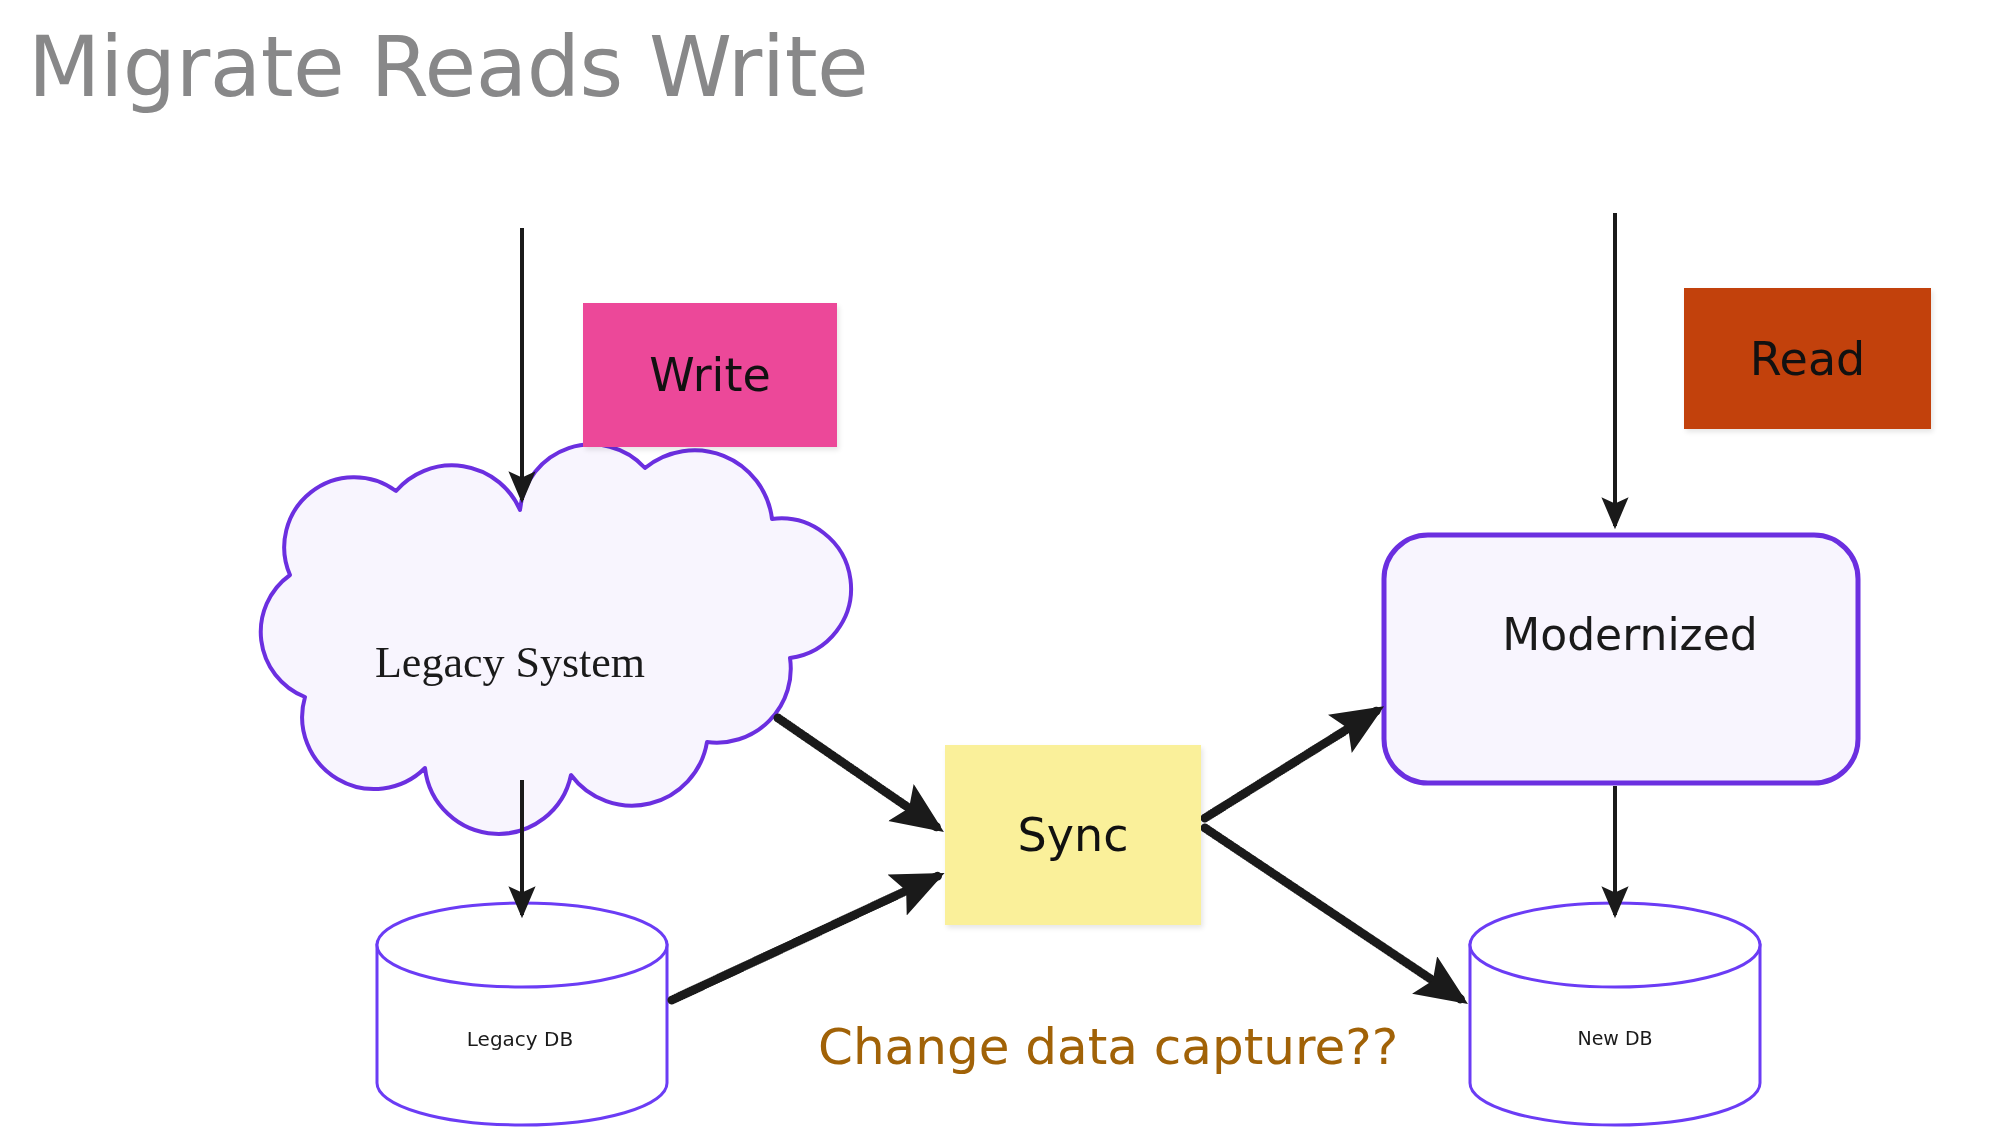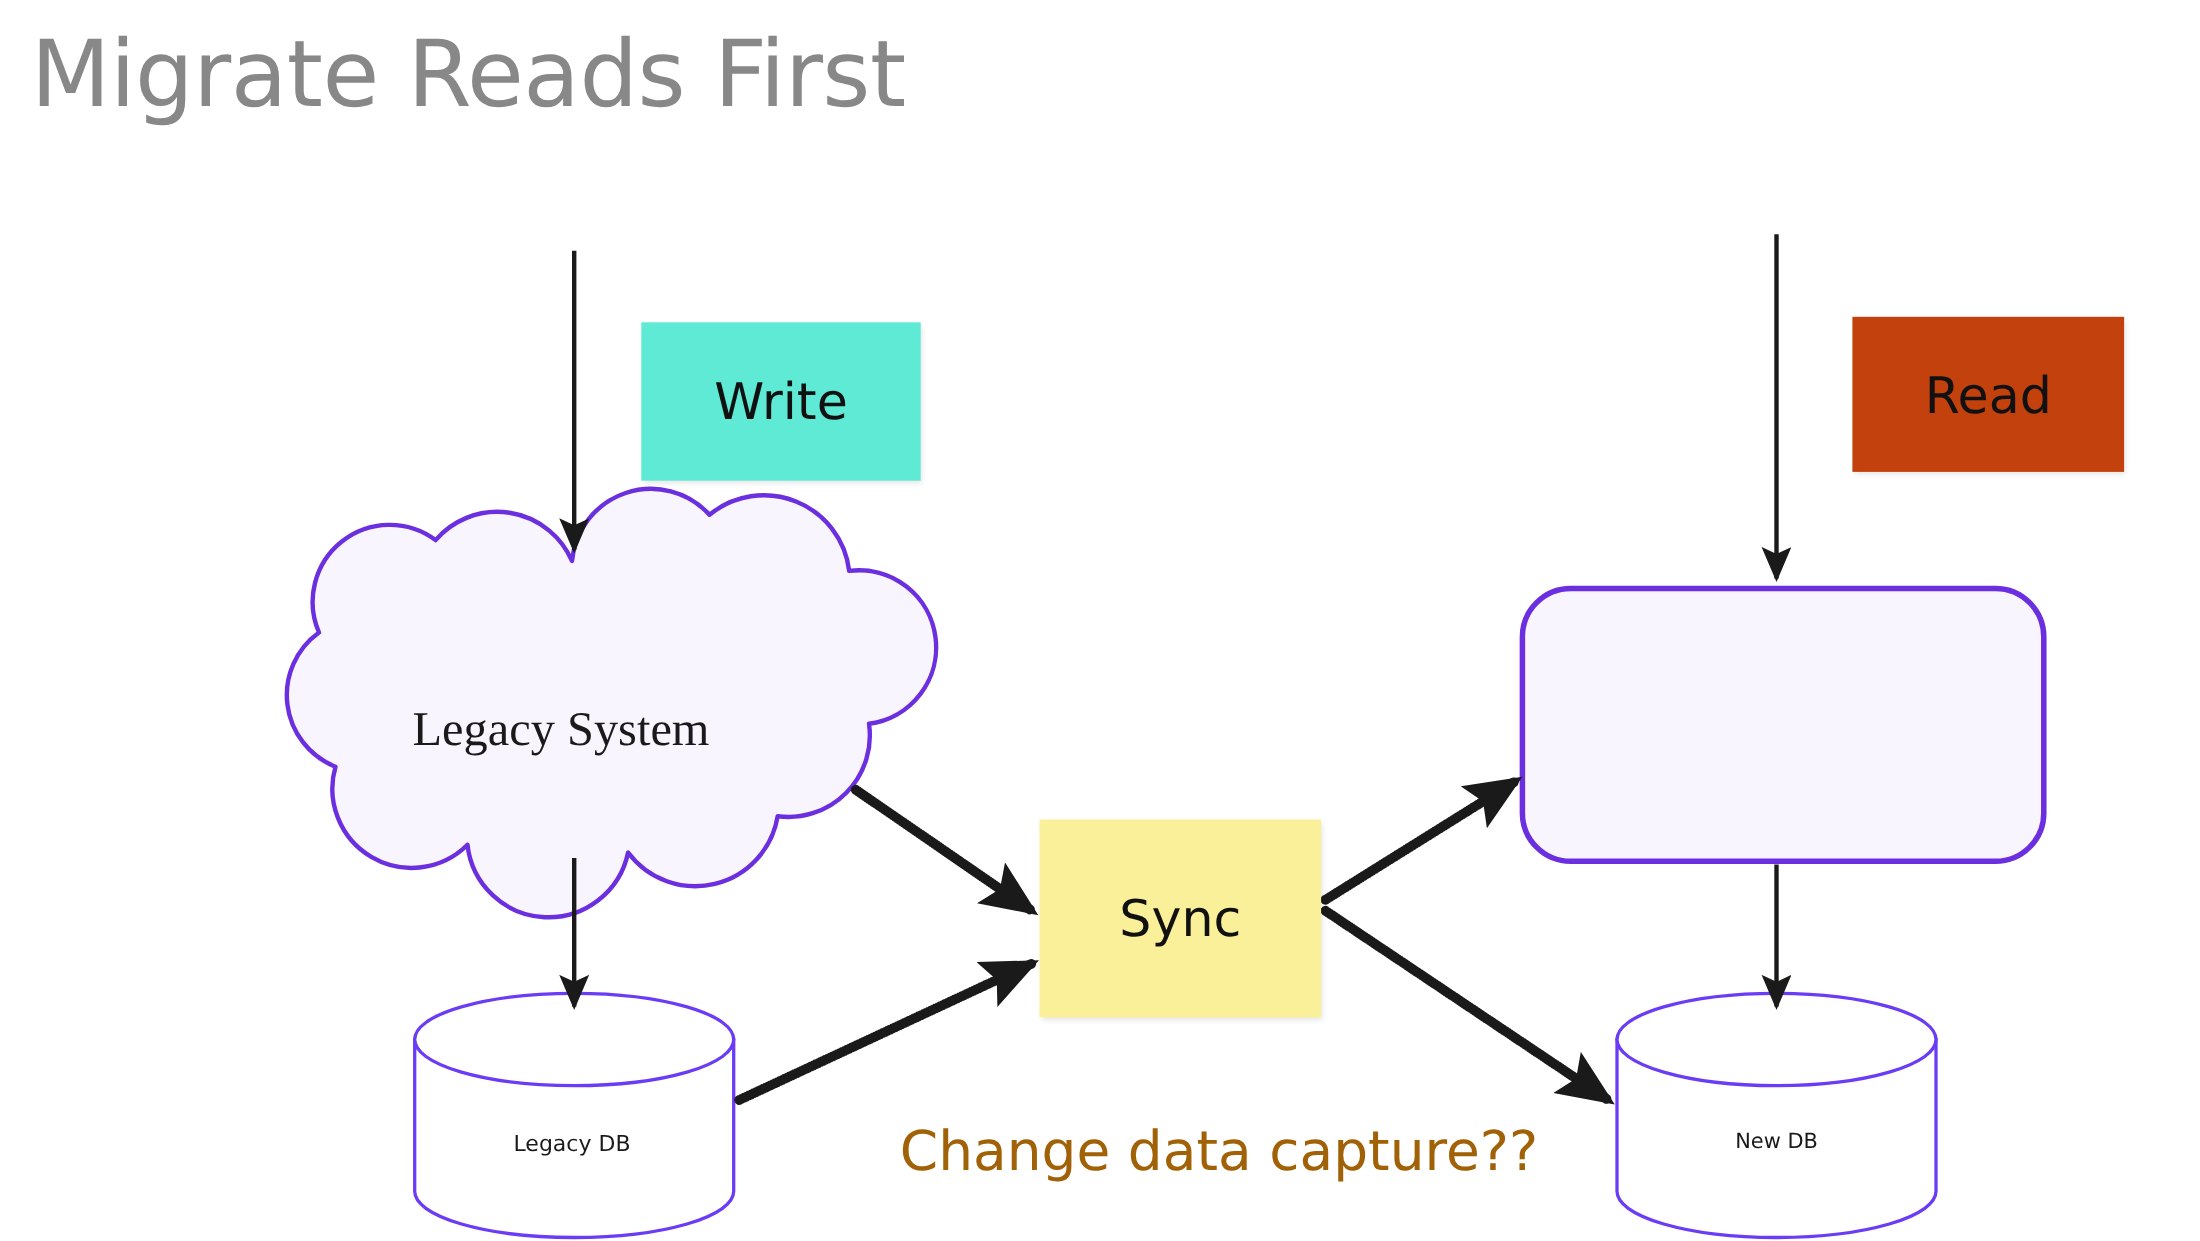--- a/index.html
+++ b/index.html
@@ -40,24 +40,24 @@
     align-items: center;
     justify-content: center;
     font-size: 46px;
     color: #111111;
     box-shadow: 2px 3px 5px rgba(0,0,0,0.10);
     font-family: "DejaVu Sans", "Liberation Sans", sans-serif;
   }
 
   #write-box {
     left: 583px;
-    top: 293px;
+    top: 303px;
     width: 254px;
     height: 144px;
-    background: #5eead4;
+    background: #ec4899;
     align-items: center;
   }
 
   #read-box {
     left: 1684px;
     top: 288px;
     width: 247px;
     height: 141px;
     background: #c2410c;
   }
@@ -115,21 +115,21 @@
     top: 1018px;
     font-size: 50px;
     color: #a16207;
     white-space: nowrap;
     font-family: "DejaVu Sans", "Liberation Sans", sans-serif;
   }
 </style>
 </head>
 <body>
 
-<div class="slide-title">Migrate Reads First</div>
+<div class="slide-title">Migrate Reads Write</div>
 
 <svg id="canvas" viewBox="0 0 2000 1128" xmlns="http://www.w3.org/2000/svg">
   <defs>
     <marker id="arrowhead" markerWidth="9" markerHeight="9" refX="7.2" refY="3.4" orient="auto" markerUnits="strokeWidth">
       <path d="M0,0 L8,3.4 L0,6.8 L1.6,3.4 Z" fill="#1a1a1a"></path>
     </marker>
     <marker id="arrowhead-dot" markerWidth="6.2" markerHeight="6.2" refX="5.0" refY="2.5" orient="auto" markerUnits="strokeWidth">
       <path d="M0,0 L5.8,2.5 L0,5 L1.1,2.5 Z" fill="#1a1a1a"></path>
     </marker>
   </defs>
@@ -183,19 +183,20 @@
   <span>Read</span>
 </div>
 
 <div class="tag-box" id="sync-box">
   <span>Sync</span>
 </div>
 
 <div class="shape-label" id="legacy-system-label">Legacy System</div>
 
 <div class="shape-label" id="modernized-label">
+  <div>Modernized</div>
 </div>
 
 <div class="shape-label" id="legacy-db-label">Legacy DB</div>
 
 <div class="shape-label" id="new-db-label">New DB</div>
 
 <div id="cdc-note">Change data capture??</div>
 
 </body></html>

